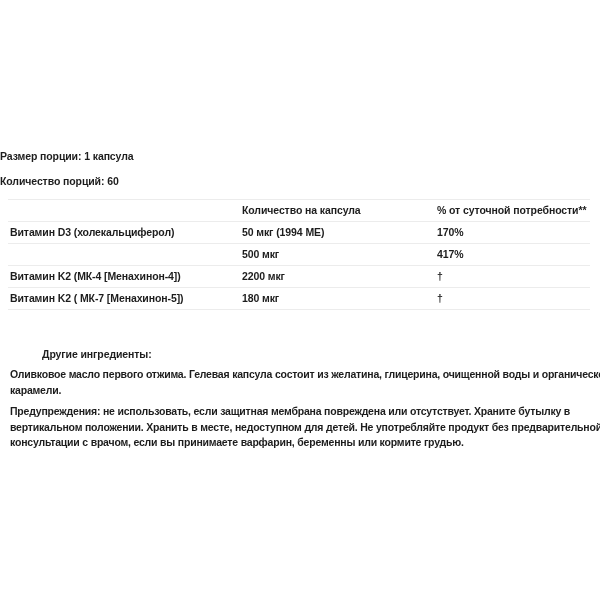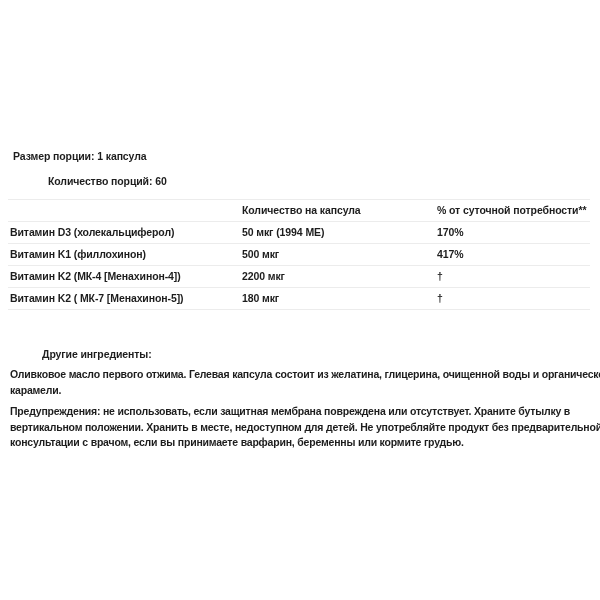--- a/index.html
+++ b/index.html
@@ -13,27 +13,27 @@
     height: 600px;
     background: #ffffff;
     overflow: hidden;
     font-family: "Liberation Sans", sans-serif;
     font-weight: 700;
     color: #1d1d1d;
     -webkit-font-smoothing: antialiased;
   }
   .label-line {
     position: absolute;
-    left: 13px;
+    left: 0;
     font-size: 10.5px;
     letter-spacing: -0.1px;
     white-space: nowrap;
   }
   .serving-size  { top: 150px; }
-  .servings-count{ top: 175px; padding-left: 35px; }
+  .servings-count{ top: 175px; }
 
   
   .facts-table {
     position: absolute;
     left: 8px;
     top: 199px;
     width: 582px;
     border-top: 1px solid #ececec;
   }
   .trow {
@@ -91,21 +91,20 @@
       <span class="c3">% от суточной потребности**</span>
     </div>
 
     <div class="trow">
       <span class="c1">Витамин D3 (холекальциферол)</span>
       <span class="c2">50 мкг (1994 МЕ)</span>
       <span class="c3">170%</span>
     </div>
 
     <div class="trow">
-      <span class="c1">Витамин K1 (филлохинон)</span>
       <span class="c2">500 мкг</span>
       <span class="c3">417%</span>
     </div>
 
     <div class="trow">
       <span class="c1">Витамин K2 (МК-4 [Менахинон-4])</span>
       <span class="c2">2200 мкг</span>
       <span class="c3">†</span>
     </div>
 

